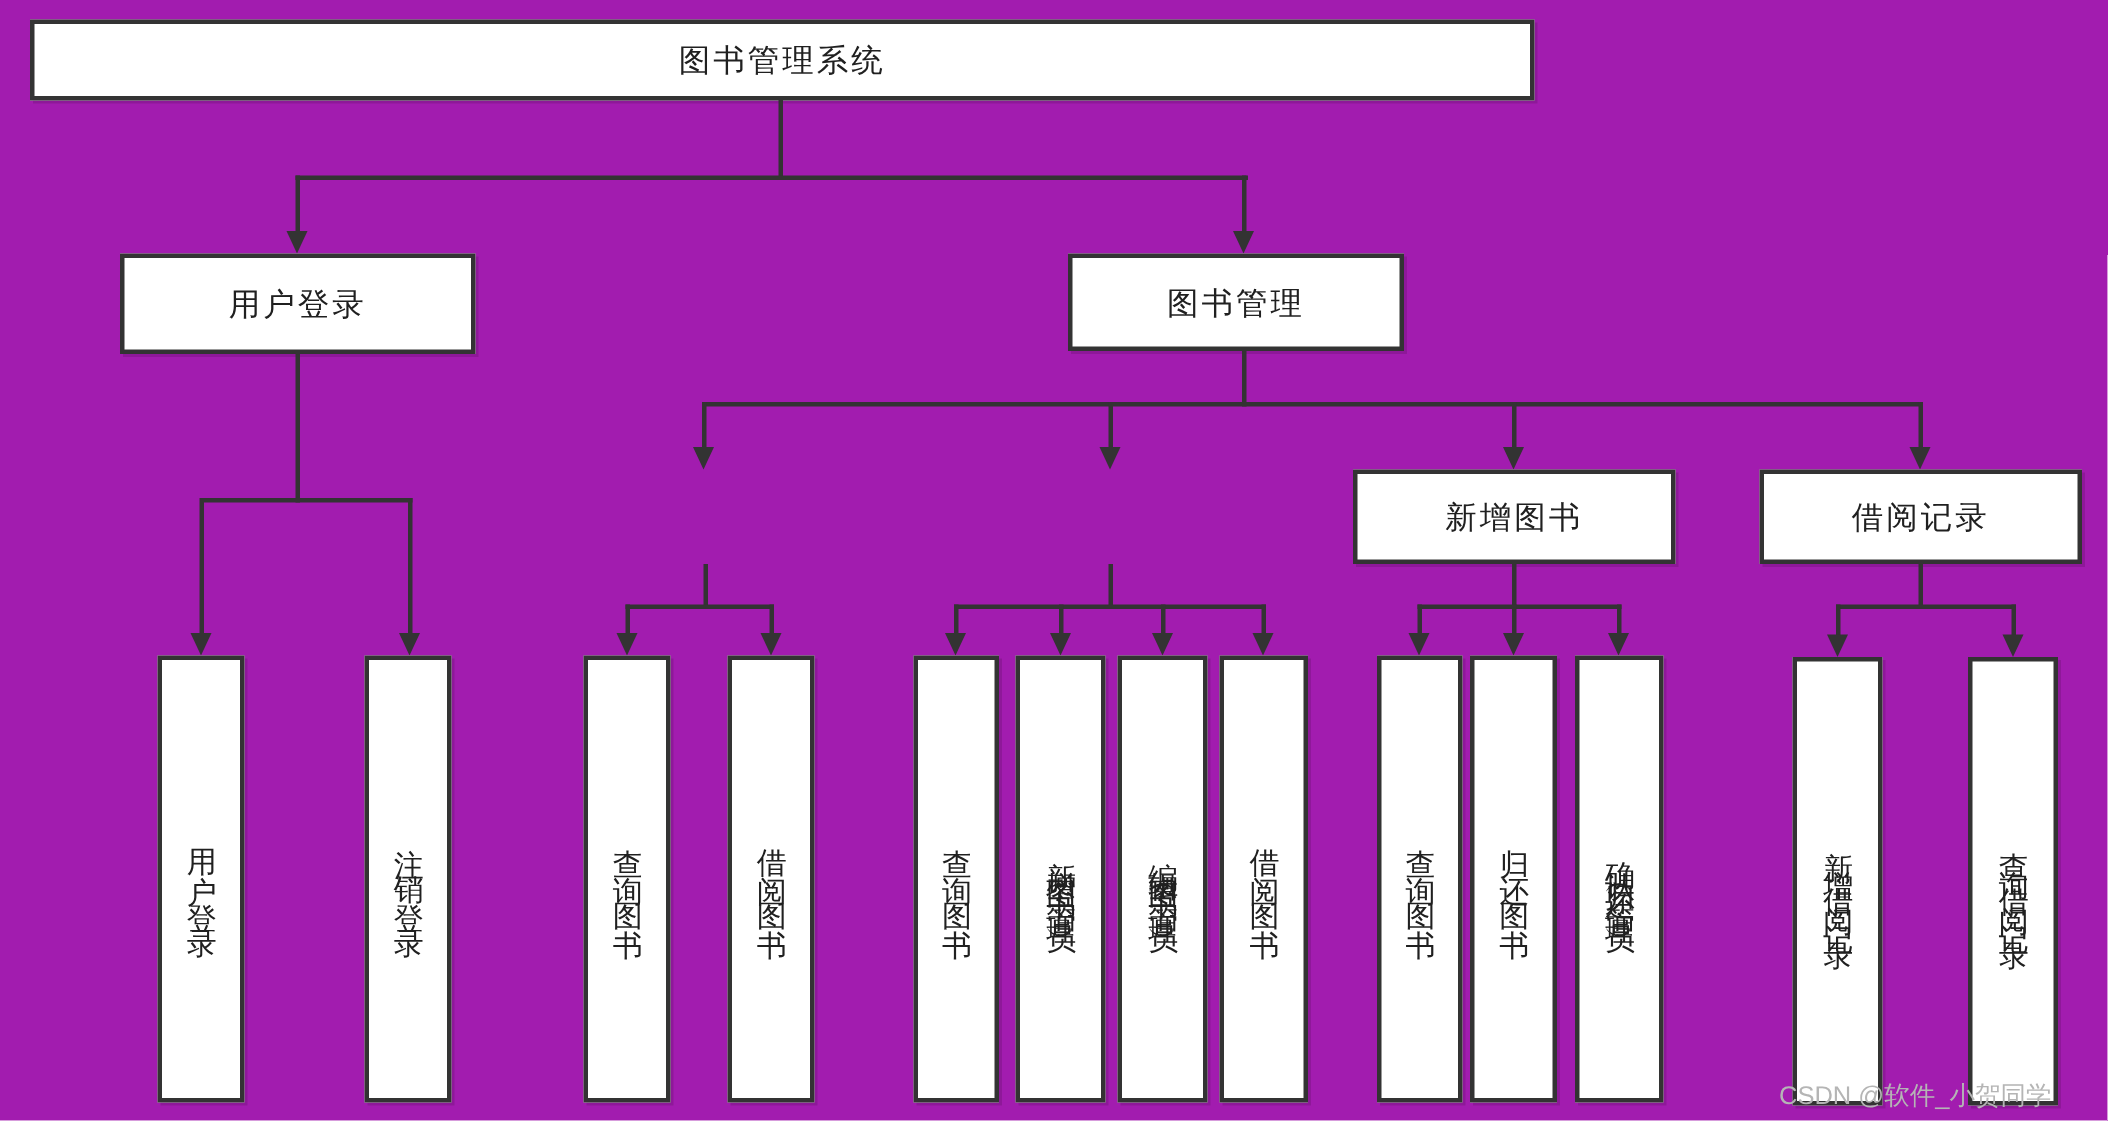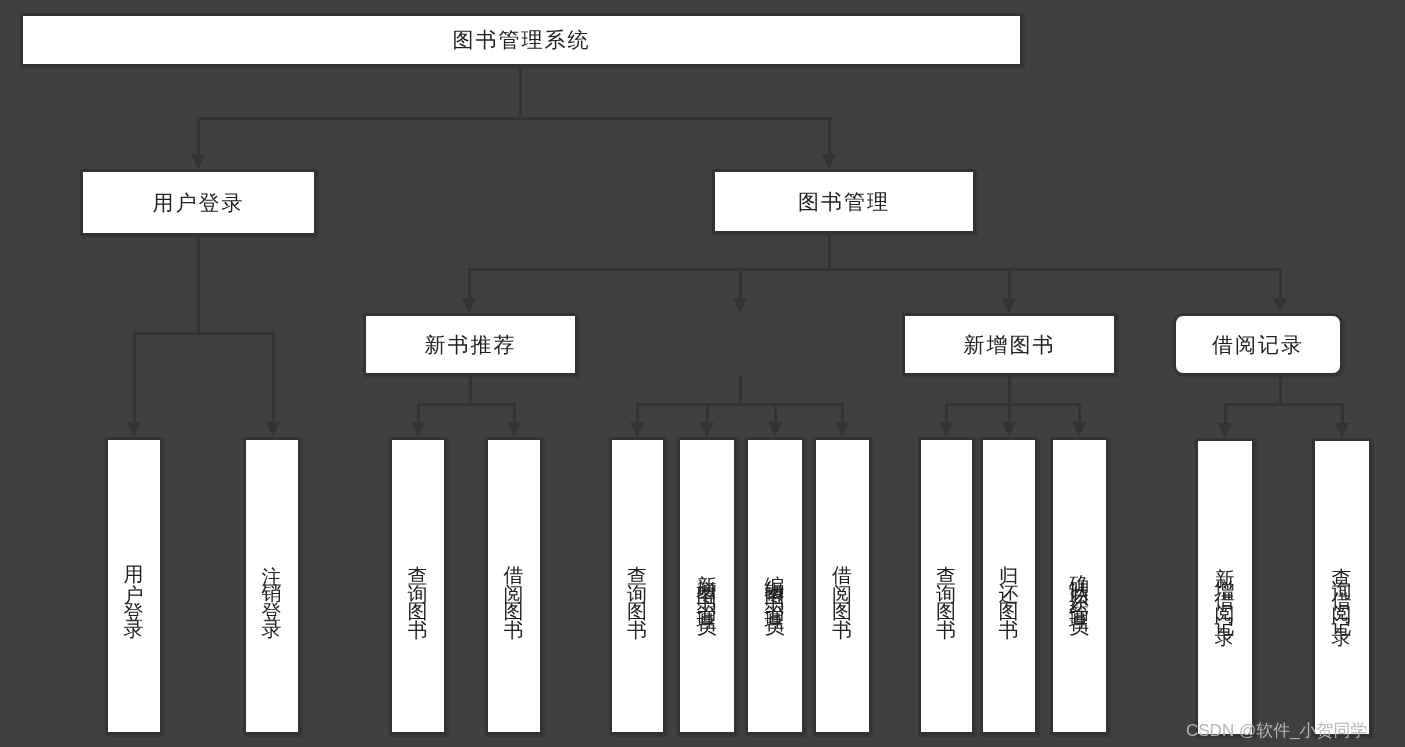--- a/index.html
+++ b/index.html
@@ -1,21 +1,21 @@
 <!DOCTYPE html>
 <html><head>
 <meta charset="utf-8">
 <style>
   html,body { margin:0; padding:0; background:#ffffff; }
   body { font-family: "Liberation Sans", "DejaVu Sans", sans-serif; }
   #canvas {
     position: relative;
     width: 1405px;
     height: 747px;
-    background: #404040;
+    background: #a21caf;
     overflow: hidden;
   }
   .hnode {
     position: absolute;
     box-sizing: border-box;
     border: 3px solid #333333;
     background: #ffffff;
     display: flex;
     align-items: center;
     justify-content: center;
@@ -77,21 +77,21 @@
   <div class="vline" style="left:519px; top:66px; height:53px;"></div>
   <div class="hline" style="left:197px; top:117px; width:635px;"></div>
   <div class="vline" style="left:197px; top:117px; height:38px;"></div>
   <div class="arrow" style="left:191px; top:154px;"></div>
   <div class="vline" style="left:828px; top:117px; height:38px;"></div>
   <div class="arrow" style="left:822px; top:154px;"></div>
 
   <div class="hnode" style="left:80px; top:169px; width:237px; height:67px;">
     <span>用户登录</span>
   </div>
-  <div class="hnode" style="left:712px; top:169px; width:264px; height:65px;">
+  <div class="hnode" style="left:712px; top:169px; width:224px; height:65px;">
     <span>图书管理</span>
   </div>
 
   <div class="vline" style="left:197px; top:236px; height:99px;"></div>
   <div class="hline" style="left:134px; top:332px; width:141px;"></div>
   <div class="vline" style="left:133px; top:332px; height:91px;"></div>
   <div class="arrow" style="left:127px; top:422px;"></div>
   <div class="vline" style="left:272px; top:332px; height:91px;"></div>
   <div class="arrow" style="left:266px; top:422px;"></div>
 
@@ -99,27 +99,24 @@
   <div class="hline" style="left:468px; top:268px; width:813px;"></div>
   <div class="vline" style="left:468px; top:268px; height:32px;"></div>
   <div class="arrow" style="left:462px; top:298px;"></div>
   <div class="vline" style="left:739px; top:268px; height:32px;"></div>
   <div class="arrow" style="left:733px; top:298px;"></div>
   <div class="vline" style="left:1008px; top:268px; height:32px;"></div>
   <div class="arrow" style="left:1002px; top:298px;"></div>
   <div class="vline" style="left:1279px; top:268px; height:32px;"></div>
   <div class="arrow" style="left:1273px; top:298px;"></div>
 
-  <div class="hnode" style="left:363px; top:313px; width:215px; height:63px;">
-    <span>新书推荐</span>
-  </div>
   <div class="hnode" style="left:902px; top:313px; width:215px; height:63px;">
     <span>新增图书</span>
   </div>
-  <div class="hnode" style="left:1173px; top:313px; width:170px; height:63px;border-radius:10px;">
+  <div class="hnode" style="left:1173px; top:313px; width:215px; height:63px;">
     <span>借阅记录</span>
   </div>
 
   <div class="vline" style="left:469px; top:376px; height:30px;"></div>
   <div class="hline" style="left:417px; top:403px; width:99px;"></div>
   <div class="vline" style="left:417px; top:403px; height:20px;"></div>
   <div class="arrow" style="left:411px; top:422px;"></div>
   <div class="vline" style="left:513px; top:403px; height:20px;"></div>
   <div class="arrow" style="left:507px; top:422px;"></div>
 

